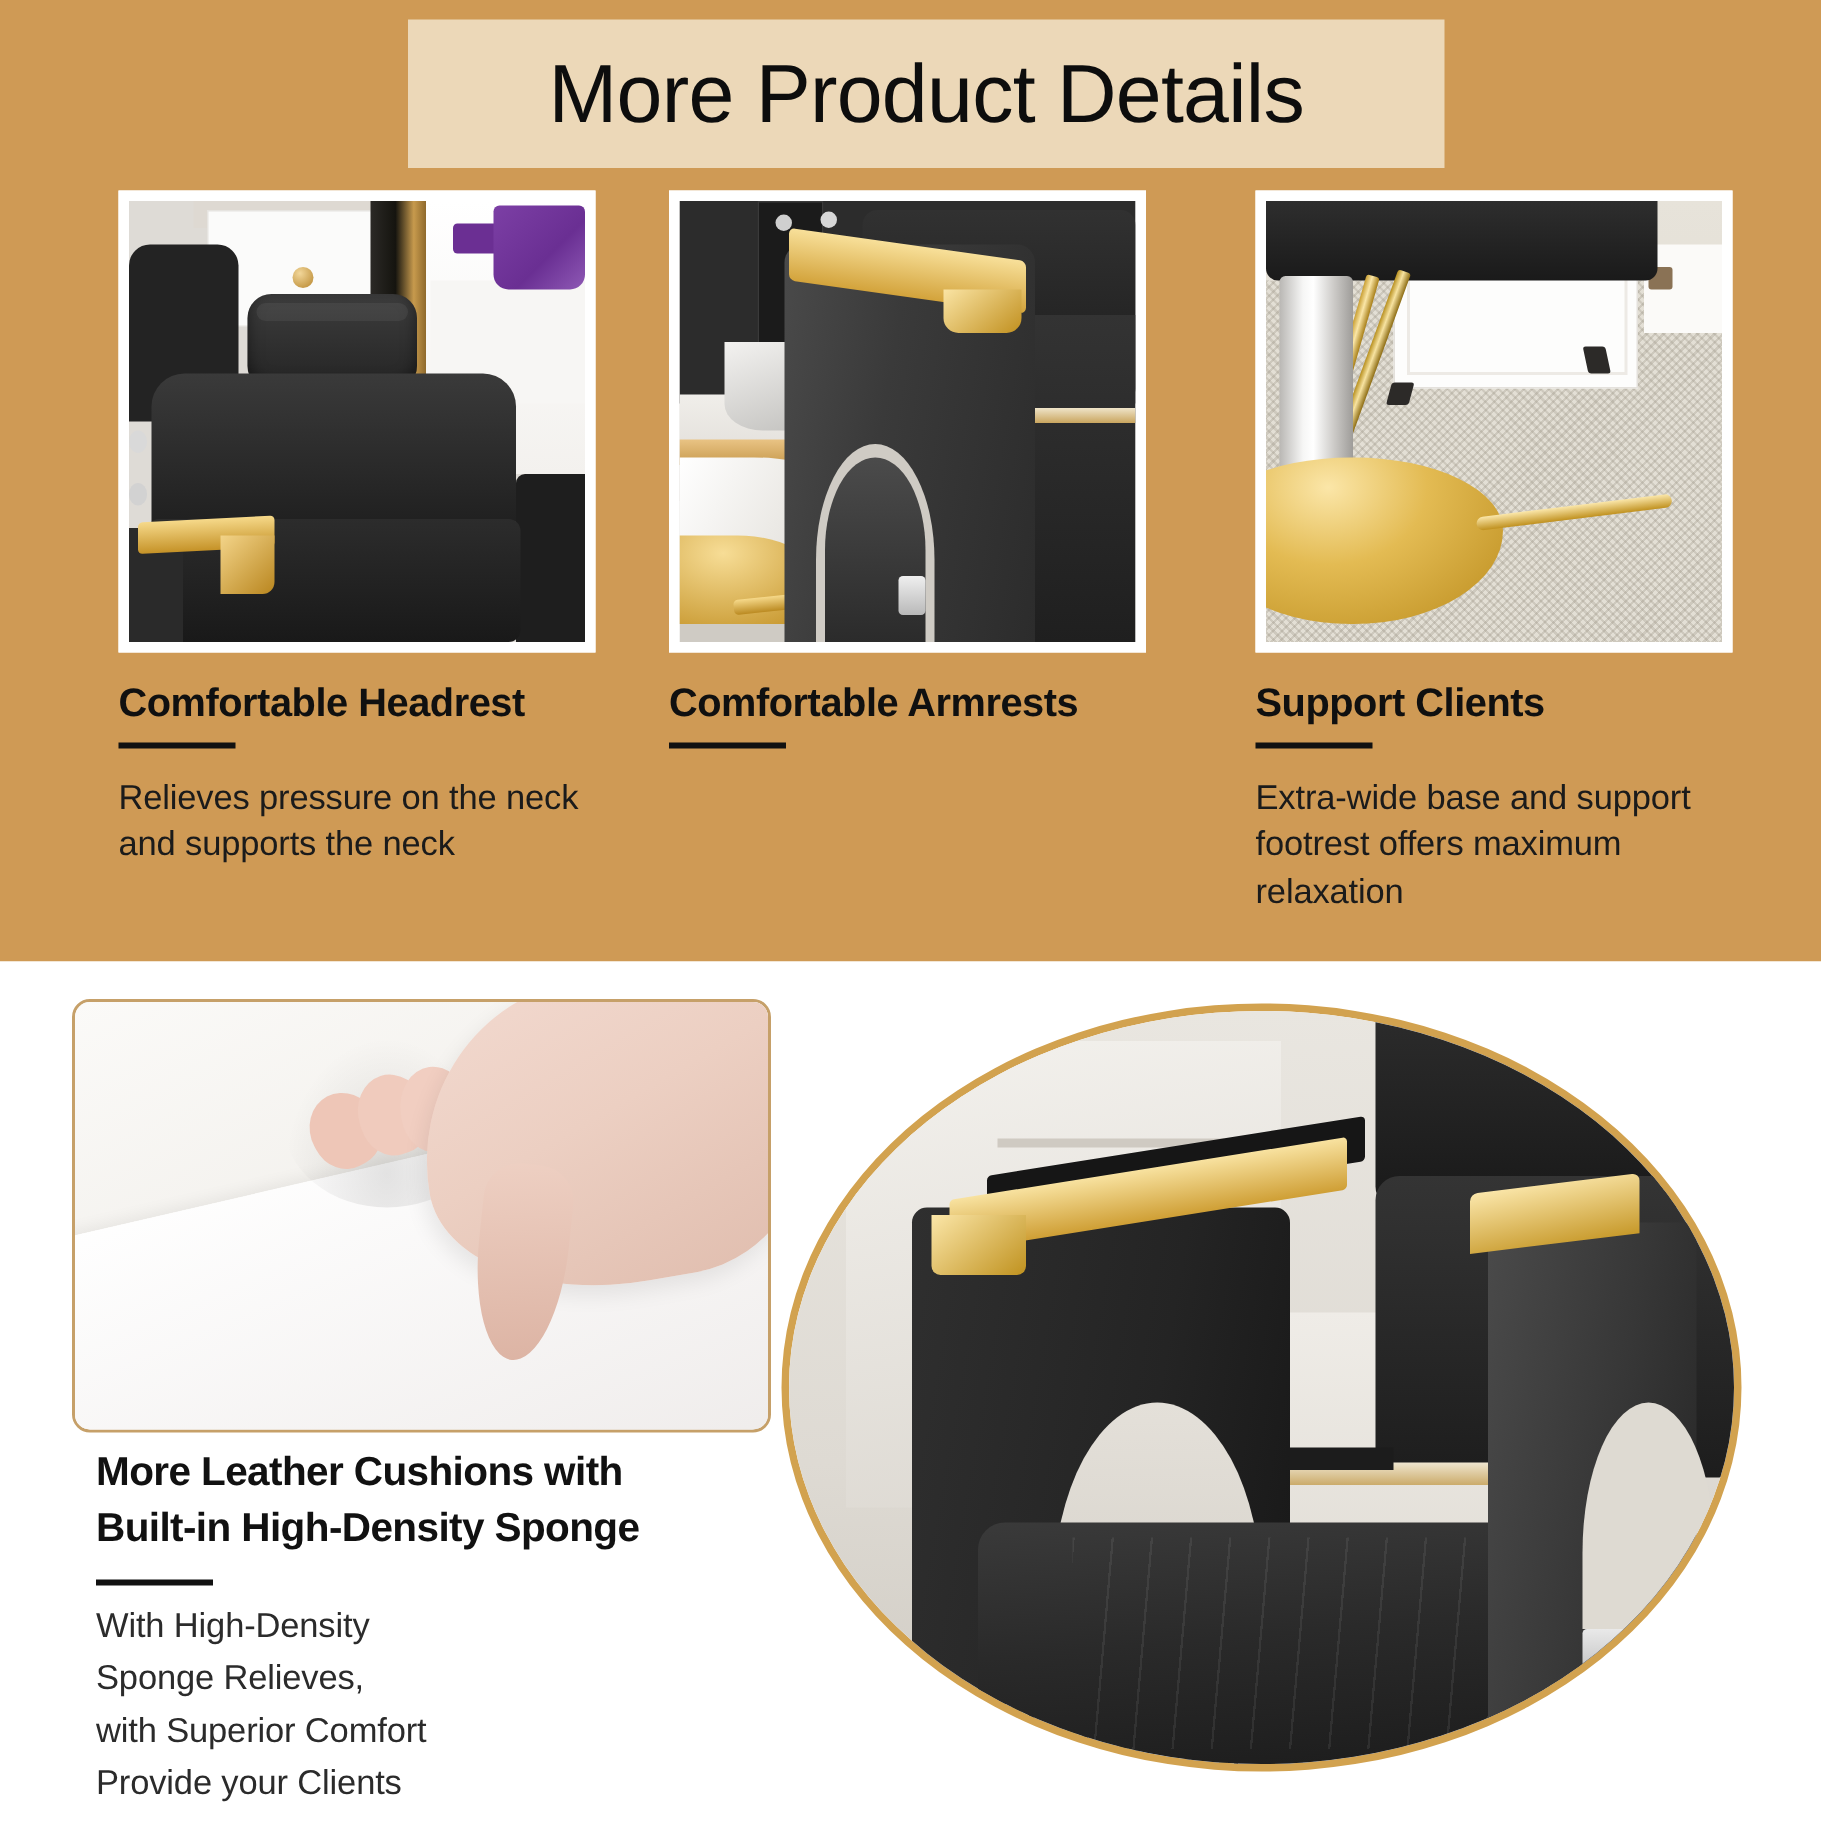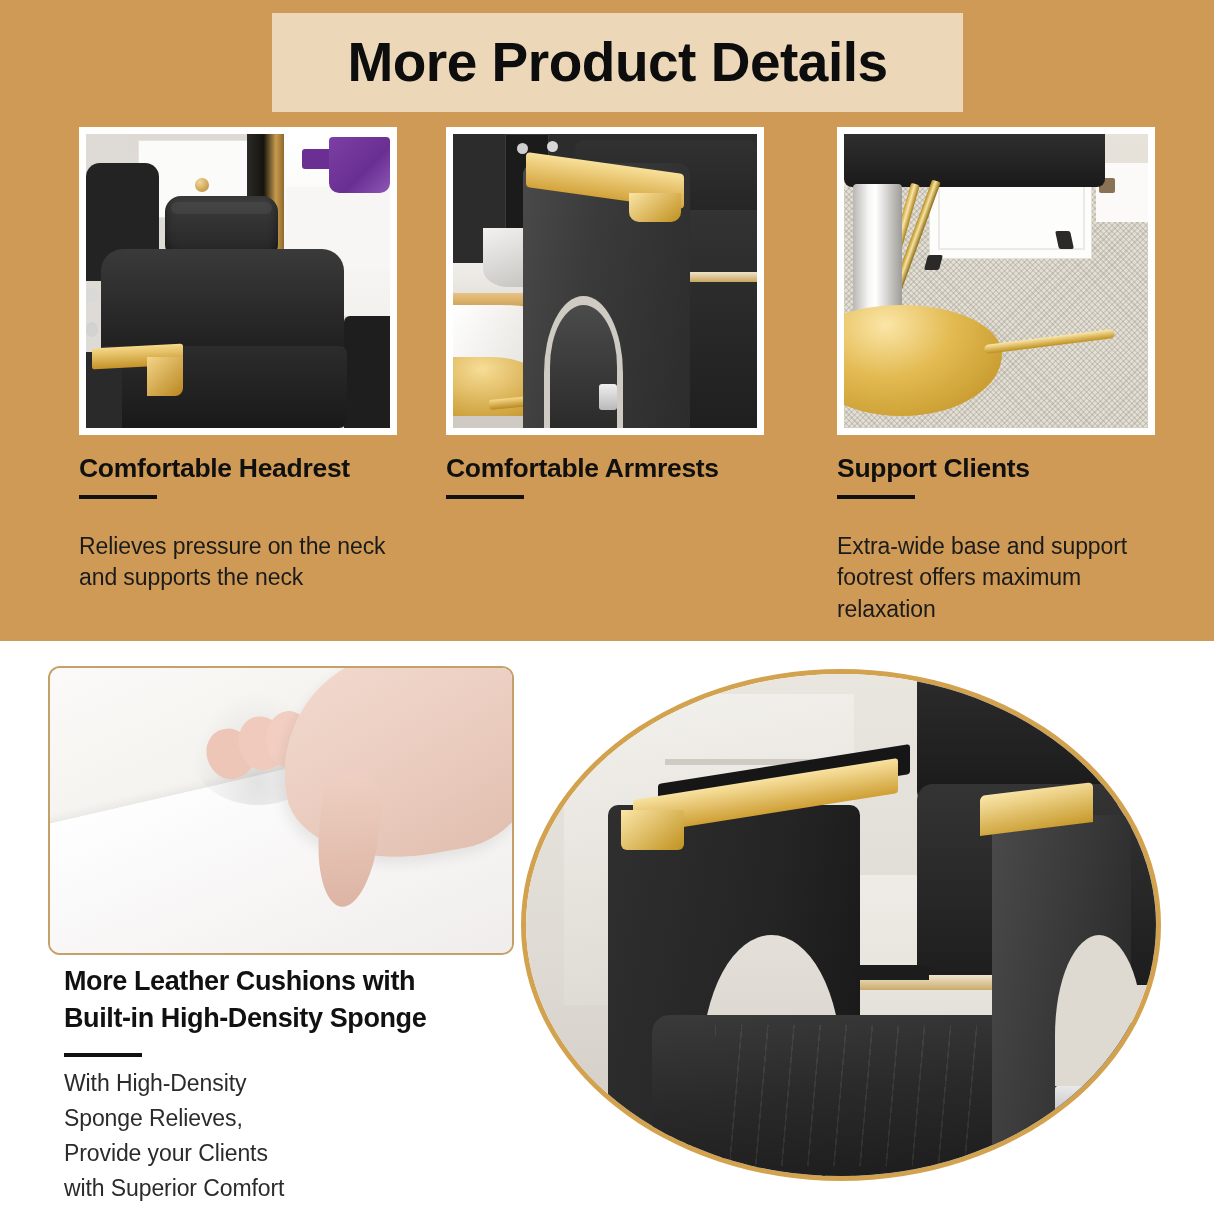--- a/index.html
+++ b/index.html
@@ -31,21 +31,21 @@
     top: 13px;
     width: 691px;
     height: 99px;
     background: #ecd8b8;
     display: flex;
     align-items: center;
     justify-content: center;
   }
   .title-banner .title-text {
     font-size: 55px;
-    font-weight: bold;
+    font-weight: normal;
     color: #0d0d0d;
     letter-spacing: -0.5px;
     line-height: 1;
     white-space: nowrap;
   }
 
   
   .features {
     position: absolute;
     left: 0;
@@ -87,21 +87,21 @@
     letter-spacing: -0.3px;
     white-space: nowrap;
   }
   .feature-rule {
     margin-top: 12px;
     width: 78px;
     height: 4px;
     background: #111111;
   }
   .feature-body {
-    margin-top: 32px;
+    margin-top: 17px;
     font-size: 23px;
     color: #1b1b1b;
     line-height: 1.36;
     letter-spacing: -0.1px;
   }
 
   
   .bottom-panel {
     position: absolute;
     left: 0;
@@ -498,22 +498,22 @@
   </div>
 
   <div class="bottom-heading">
     <div>More Leather Cushions with</div>
     <div>Built-in High-Density Sponge</div>
   </div>
   <div class="bottom-rule"></div>
   <div class="bottom-body">
     <div>With High-Density</div>
     <div>Sponge Relieves,</div>
+    <div>with Superior Comfort</div>
     <div>Provide your Clients</div>
-    <div>with Superior Comfort</div>
   </div>
 
   <div class="oval-frame">
     <div class="oval-inner">
       <div class="scene">
         <div class="ov-bg"></div>
         <div class="ov-mirror"></div>
         <div class="ov-mirrorLine"></div>
         <div class="ov-wall"></div>
         <div class="ov-backTop"></div>

